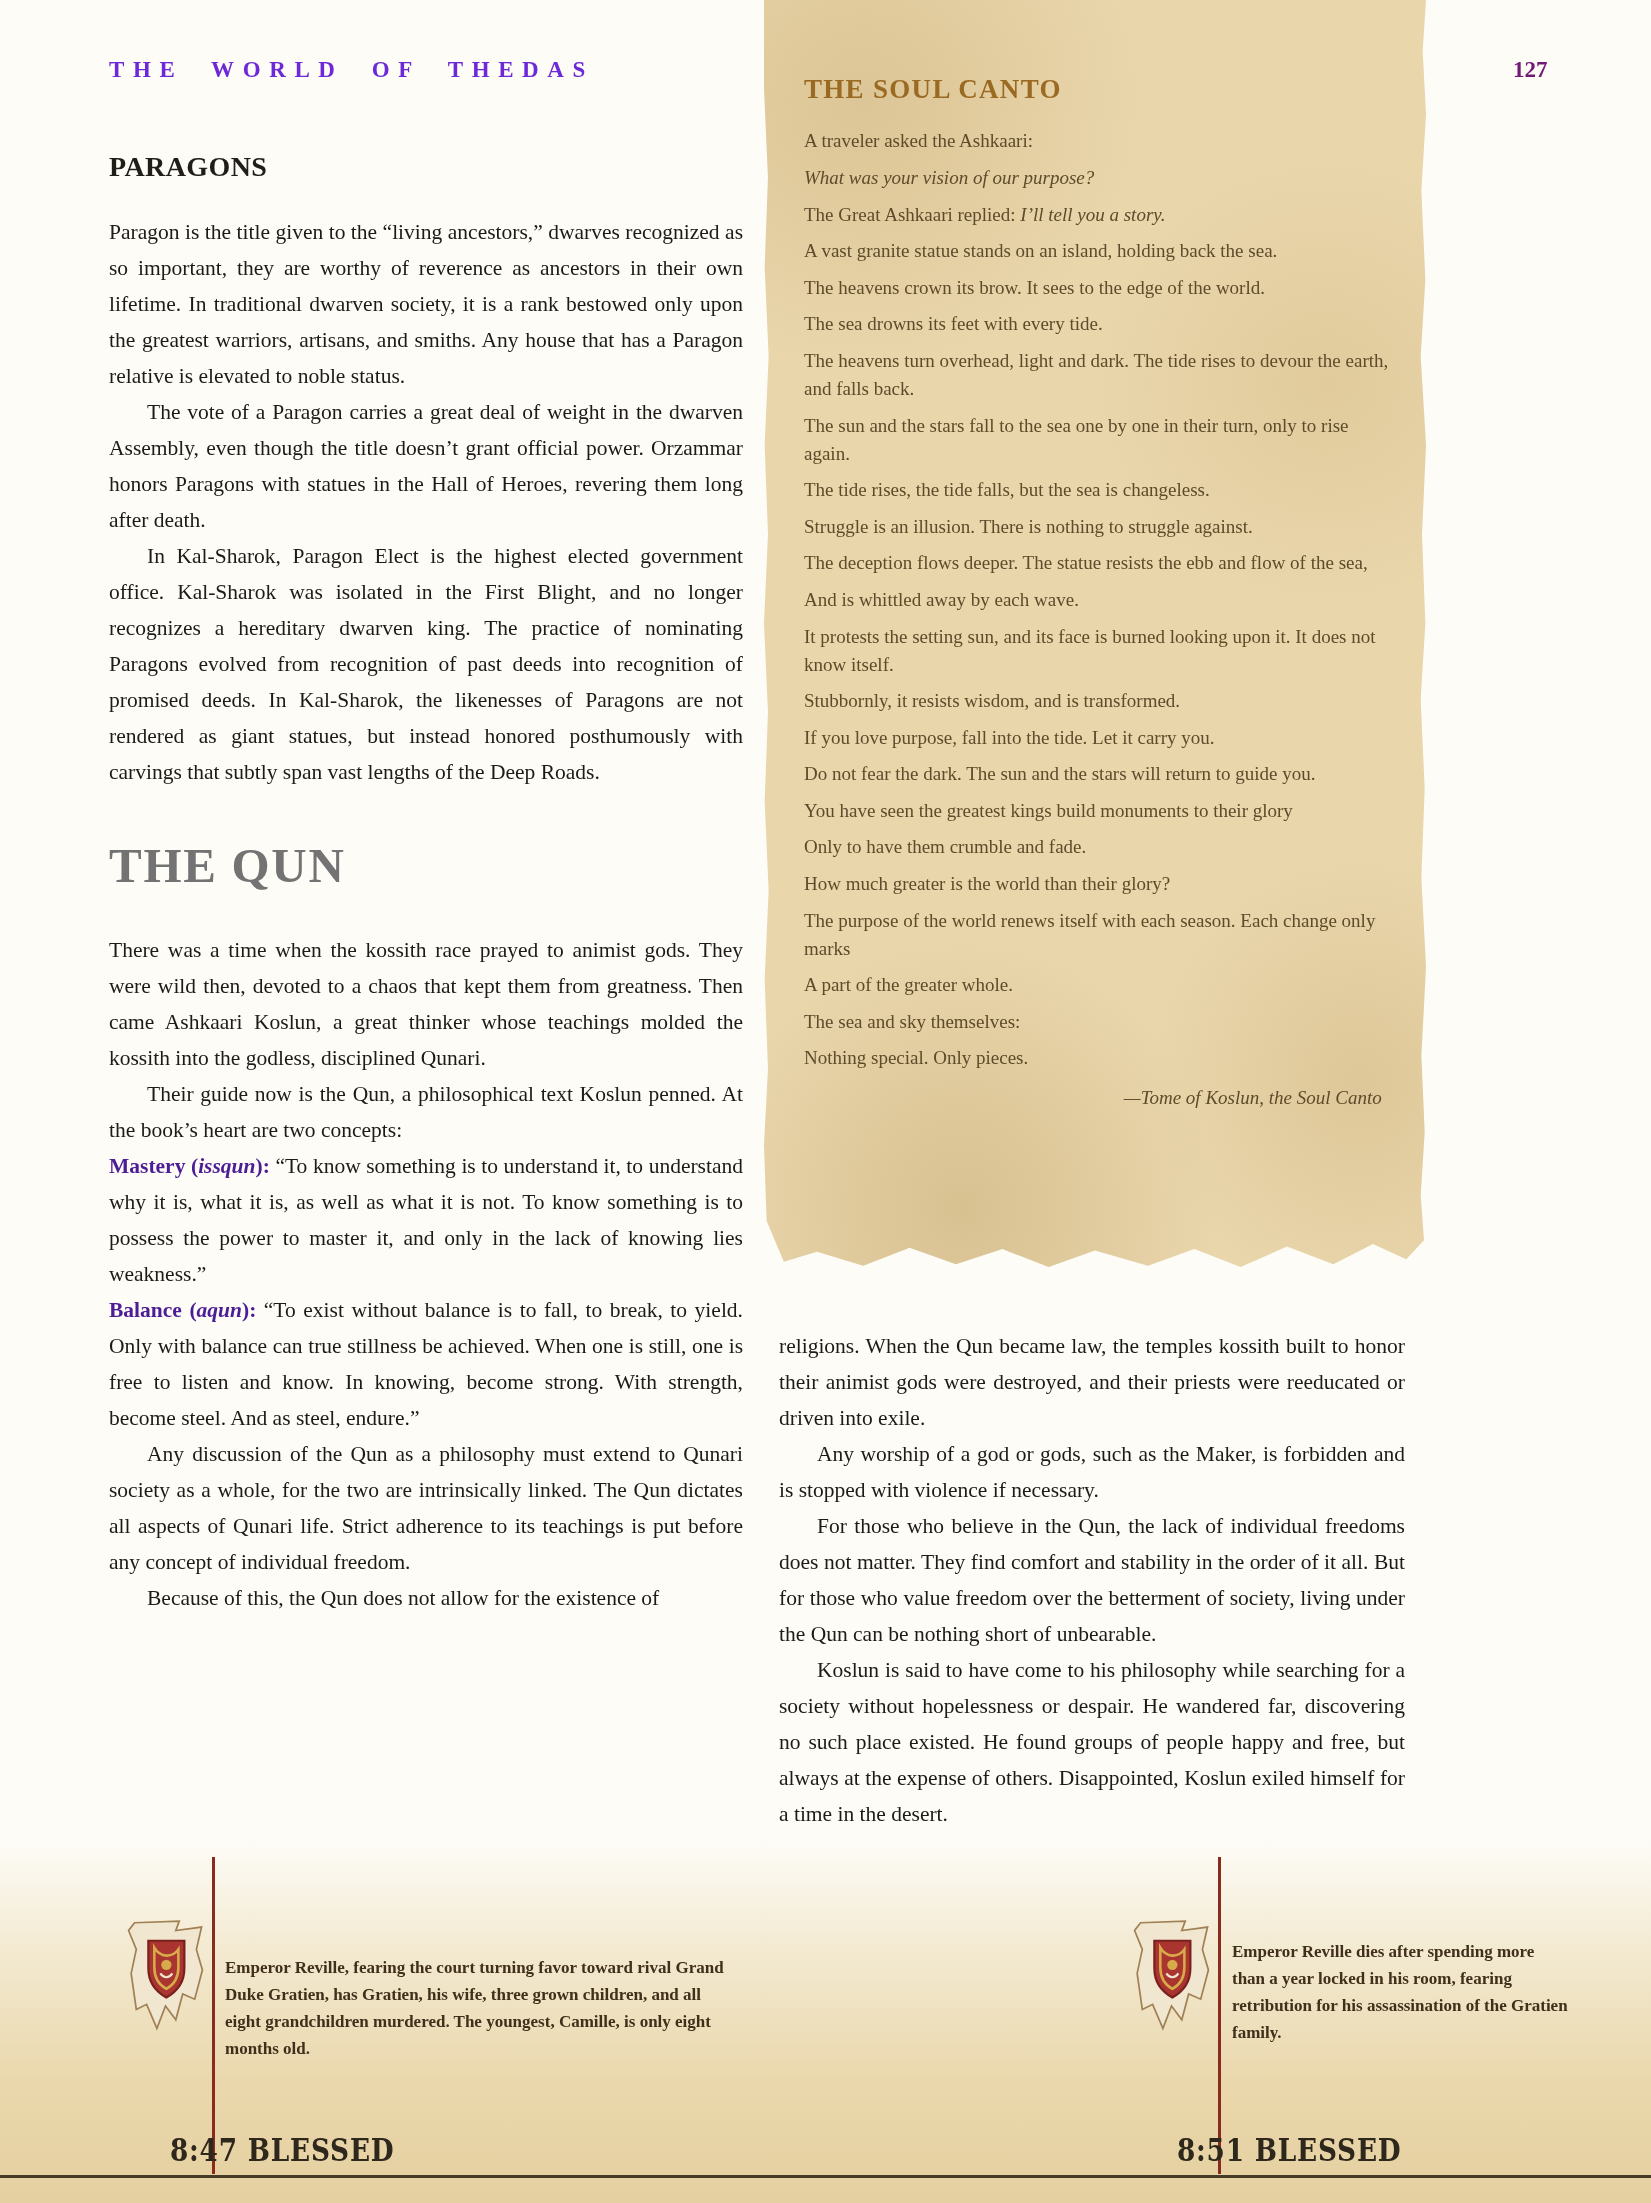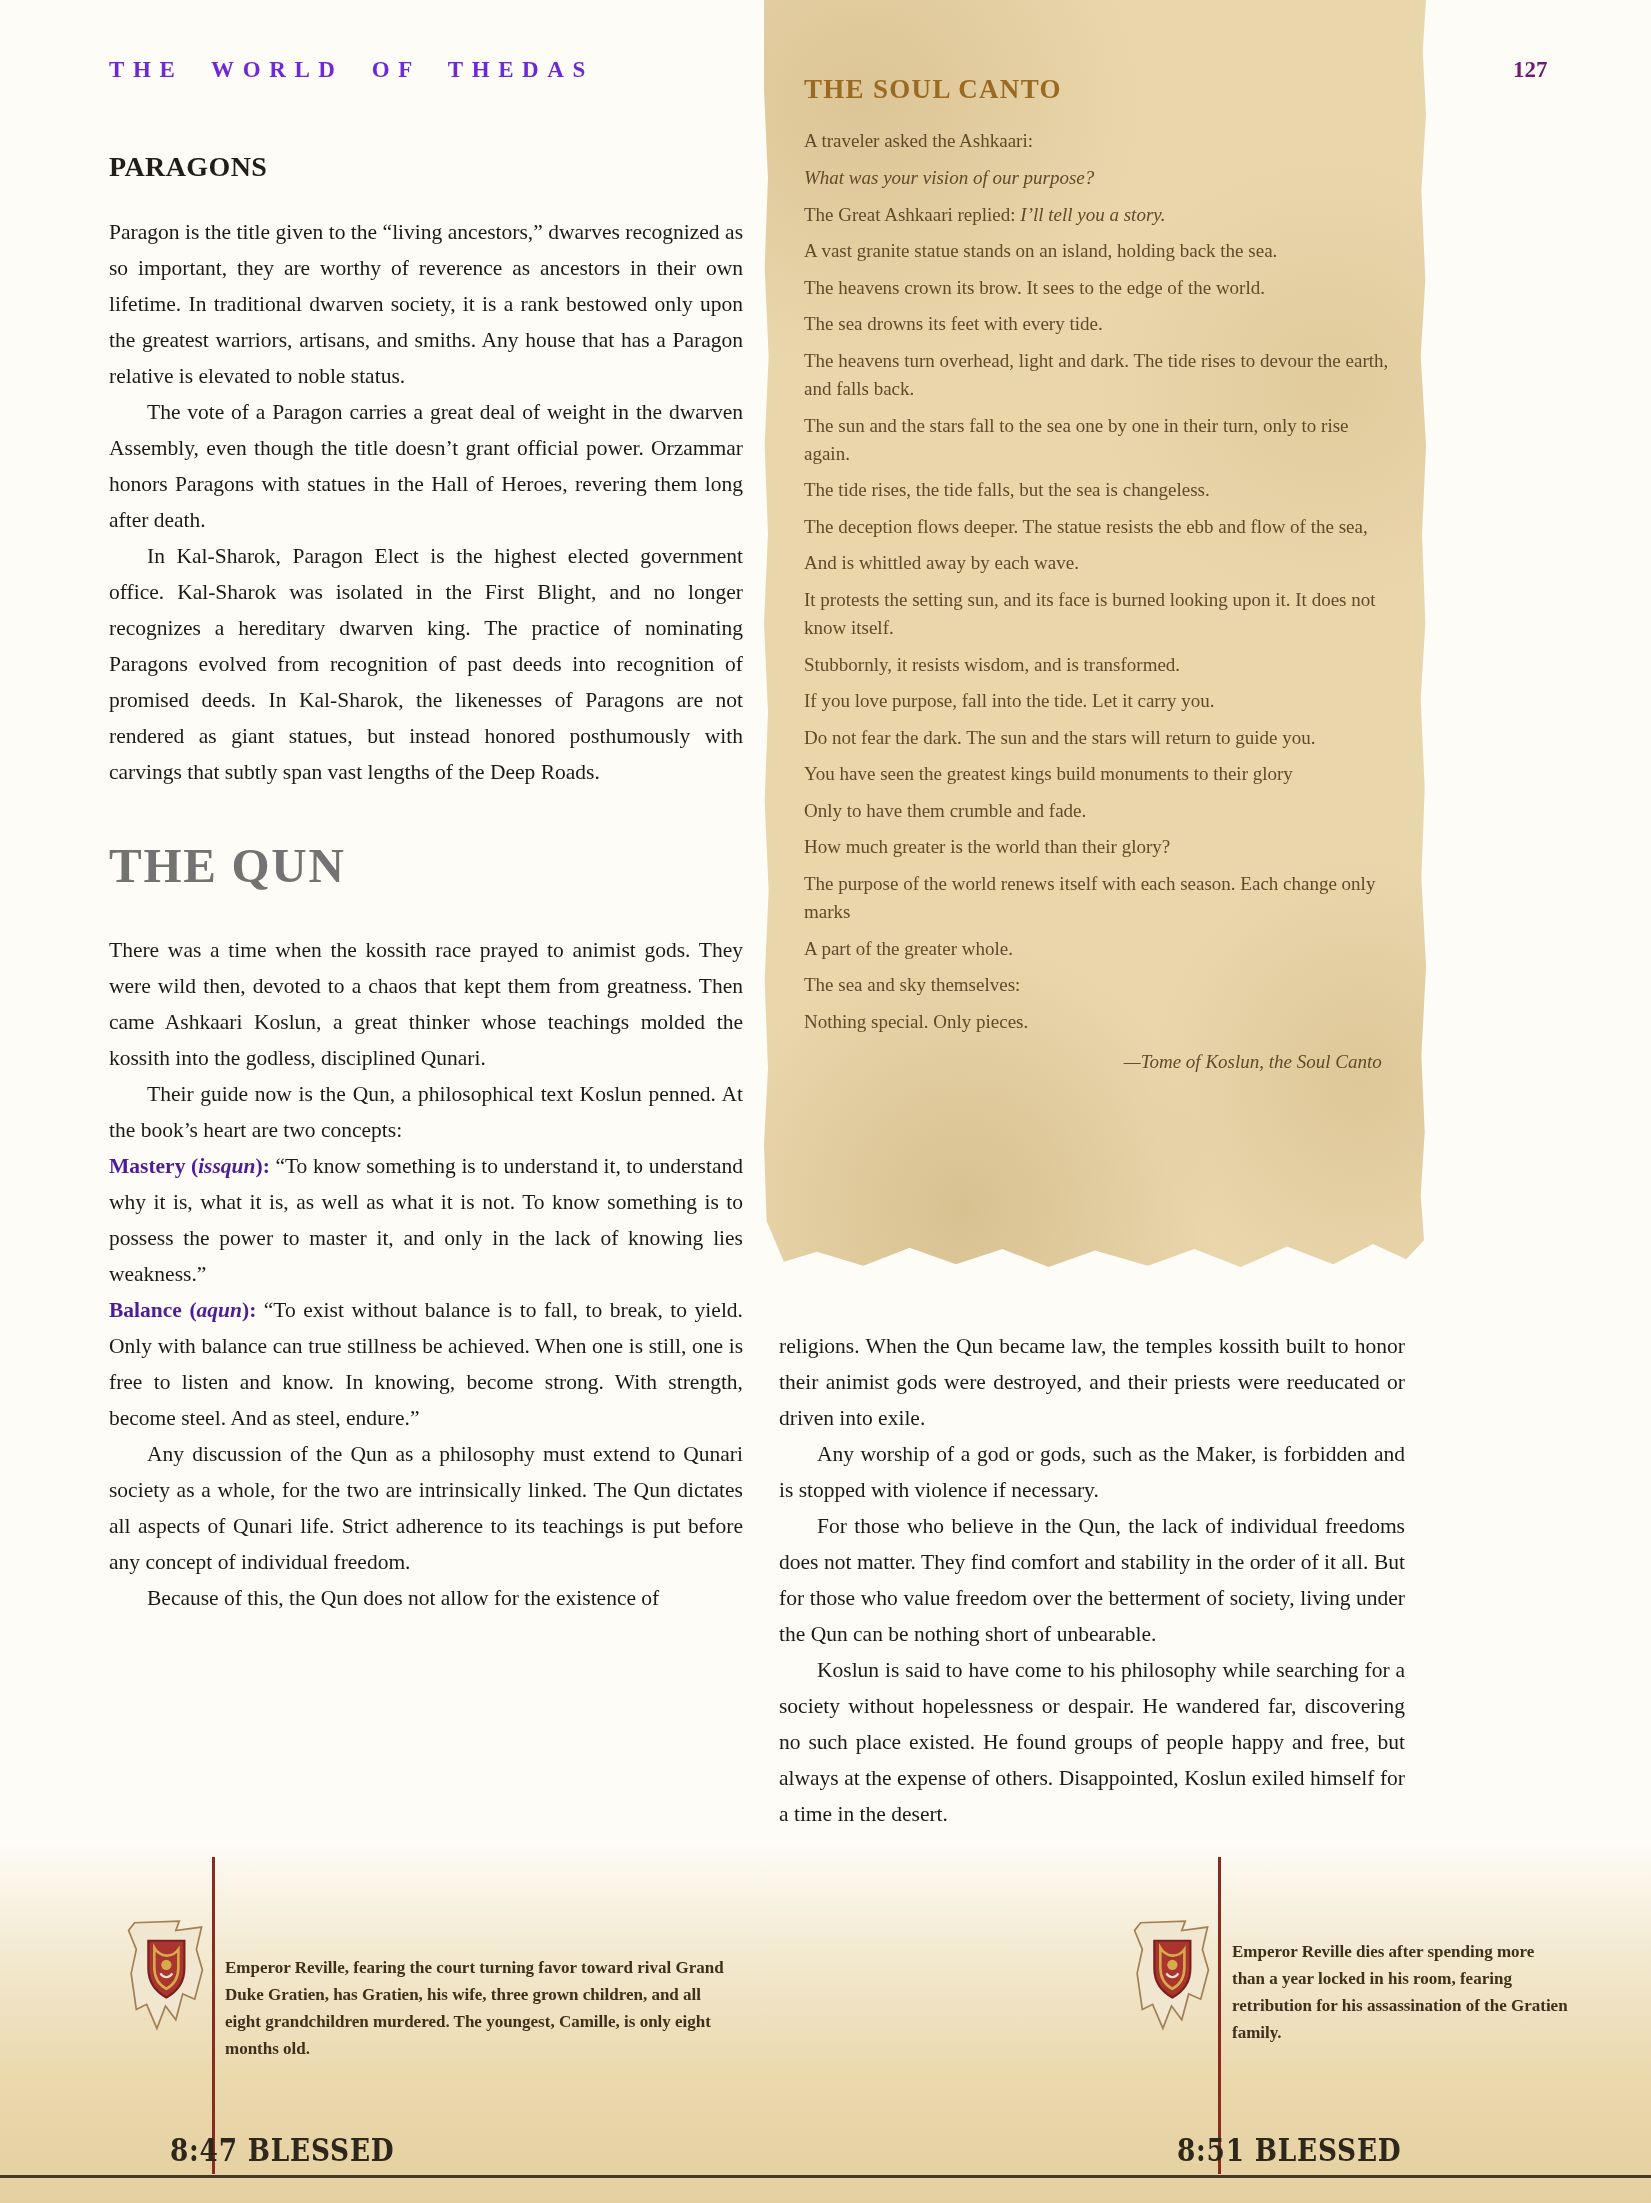--- a/index.html
+++ b/index.html
@@ -128,20 +128,21 @@
     <h3>THE SOUL CANTO</h3>
     <p>A traveler asked the Ashkaari:</p>
     <p class="em">What was your vision of our purpose?</p>
     <p><span>The Great Ashkaari replied: </span><em>I’ll tell you a story.</em></p>
     <p>A vast granite statue stands on an island, holding back the sea.</p>
     <p>The heavens crown its brow. It sees to the edge of the world.</p>
     <p>The sea drowns its feet with every tide.</p>
     <p>The heavens turn overhead, light and dark. The tide rises to devour the earth, and falls back.</p>
     <p>The sun and the stars fall to the sea one by one in their turn, only to rise again.</p>
     <p>The tide rises, the tide falls, but the sea is changeless.</p>
+    <p>Struggle is an illusion. There is nothing to struggle against.</p>
     <p>The deception flows deeper. The statue resists the ebb and flow of the sea,</p>
     <p>And is whittled away by each wave.</p>
     <p>It protests the setting sun, and its face is burned looking upon it. It does not know itself.</p>
     <p>Stubbornly, it resists wisdom, and is transformed.</p>
     <p>If you love purpose, fall into the tide. Let it carry you.</p>
     <p>Do not fear the dark. The sun and the stars will return to guide you.</p>
     <p>You have seen the greatest kings build monuments to their glory</p>
     <p>Only to have them crumble and fade.</p>
     <p>How much greater is the world than their glory?</p>
     <p>The purpose of the world renews itself with each season. Each change only marks</p>

